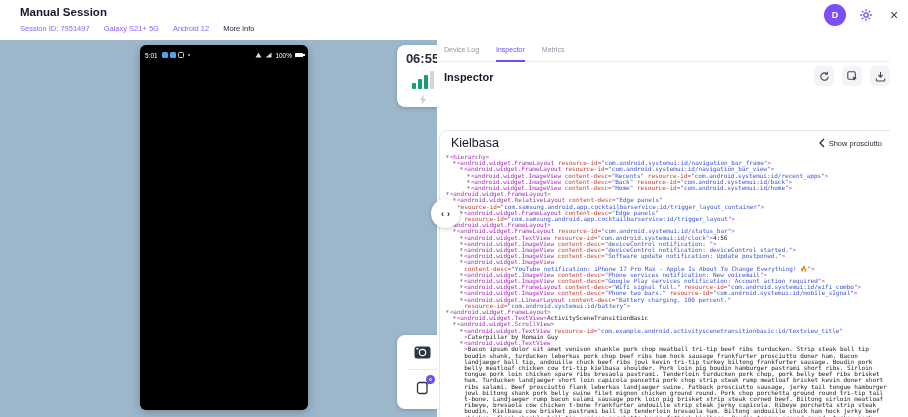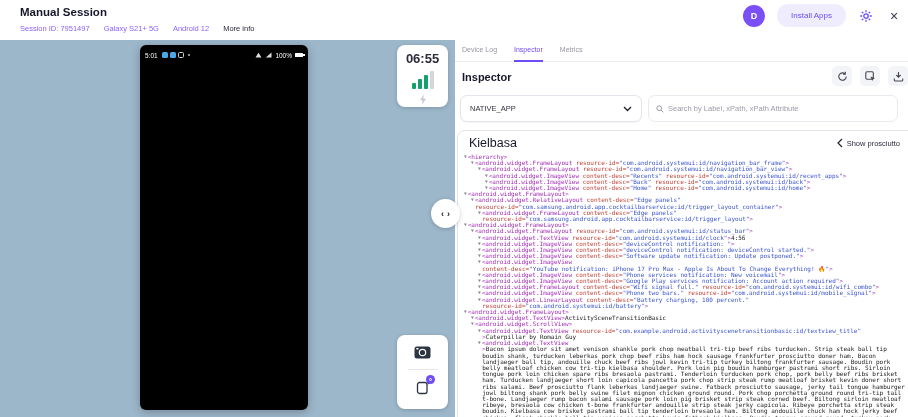--- a/index.html
+++ b/index.html
@@ -56,21 +56,21 @@
   #rotate-badge { position:absolute; right:-5px; top:-5px; width:9px; height:9px; border-radius:50%;
     background:#6e4cf7; display:flex; align-items:center; justify-content:center; }
   #rotate-badge i { width:3px; height:3px; border:1px solid #fff; border-radius:50%; display:block; }
 
   
   #panel-handle { left:431px; top:199px; width:29px; height:29px; border-radius:50%; background:#fff;
     box-shadow:0 1px 4px rgba(0,0,0,.2); z-index:6; display:flex; align-items:center;
     justify-content:center; gap:3px; font-size:9px; font-weight:bold; color:#23232f; cursor:pointer; }
 
   
-  #panel { left:455px; top:40px; width:453px; height:377px; background:#fff; overflow:hidden; z-index:4; }
+  #panel { left:437px; top:40px; width:453px; height:377px; background:#fff; overflow:hidden; z-index:4; }
   #tabs-row { position:absolute; left:0; top:0; width:453px; height:22px; border-bottom:1px solid #ececf2;
     display:flex; align-items:center; gap:17px; padding-left:7px; }
   .tab { font-size:7px; color:#9596a3; cursor:pointer; height:22px; display:flex; align-items:center;
     border-bottom:2px solid transparent; }
   .tab.active { color:#6e4cf7; border-bottom-color:#6e4cf7; }
 
   #insp-header { position:absolute; left:0; top:22px; width:453px; height:30px; display:flex;
     align-items:center; padding-left:7px; }
   #insp-title { font-size:11px; font-weight:bold; color:#17172b; }
   #insp-actions { position:absolute; left:377px; top:4px; display:flex; gap:8px; }
@@ -110,21 +110,20 @@
 <div id="top-header" class="abs">
   <div id="mh-title" class="abs">Manual Session</div>
   <div id="session-row" class="abs">
     <span class="lnk">Session ID: 7951497</span>
     <span class="lnk">Galaxy S21+ 5G</span>
     <span class="lnk">Android 12</span>
     <span class="dark">More info</span>
   </div>
   <div id="hdr-right" class="abs">
     <div id="avatar">D</div>
-    <button id="install-apps">Install Apps</button>
     <span class="hdr-ico">
       <svg width="14" height="14" viewBox="0 0 14 14">
         <g stroke="#6e4cf7" stroke-width="1.3" fill="none">
           <circle cx="7" cy="7" r="2.2"></circle>
           <path d="M7 1.2v2M7 10.8v2M1.2 7h2M10.8 7h2M2.9 2.9l1.4 1.4M9.7 9.7l1.4 1.4M11.1 2.9L9.7 4.3M4.3 9.7l-1.4 1.4"></path>
         </g>
       </svg>
     </span>
     <span class="hdr-ico" id="close-x">×</span>
   </div>
@@ -213,35 +212,20 @@
       </button>
       <button class="icon-btn">
         <svg width="11" height="11" viewBox="0 0 11 11">
           <path d="M5.5 1v5M3.4 4l2.1 2.2L7.6 4" fill="none" stroke="#454554" stroke-width="1.1"></path>
           <path d="M1.3 7.5v1.7a0.8 0.8 0 0 0 0.8 0.8h6.8a0.8 0.8 0 0 0 0.8-0.8V7.5" fill="none" stroke="#454554" stroke-width="1.1"></path>
         </svg>
       </button>
     </div>
   </div>
 
-  <div id="controls-row">
-    <div id="ctx-dropdown">
-      <span>NATIVE_APP</span>
-      <svg class="chev" width="9" height="6" viewBox="0 0 9 6">
-        <path d="M1 1l3.5 3.5L8 1" fill="none" stroke="#23232f" stroke-width="1.4"></path>
-      </svg>
-    </div>
-    <div id="search-box">
-      <svg width="8" height="8" viewBox="0 0 8 8">
-        <circle cx="3.2" cy="3.2" r="2.4" fill="none" stroke="#9b9ca9" stroke-width="1"></circle>
-        <path d="M5.1 5.1L7.3 7.3" stroke="#9b9ca9" stroke-width="1"></path>
-      </svg>
-      <input id="search-input" placeholder="Search by Label, xPath, xPath Attribute" style="">
-    </div>
-  </div>
 
   <div id="hier-box">
     <div id="hier-head">
       <span id="hier-title">Kielbasa</span>
       <span id="show-attrs">
         <svg width="6" height="10" viewBox="0 0 6 10">
           <path d="M5 1L1 5l4 4" fill="none" stroke="#23232f" stroke-width="1.2"></path>
         </svg>
         <span>Show prosciutto</span>
       </span>

